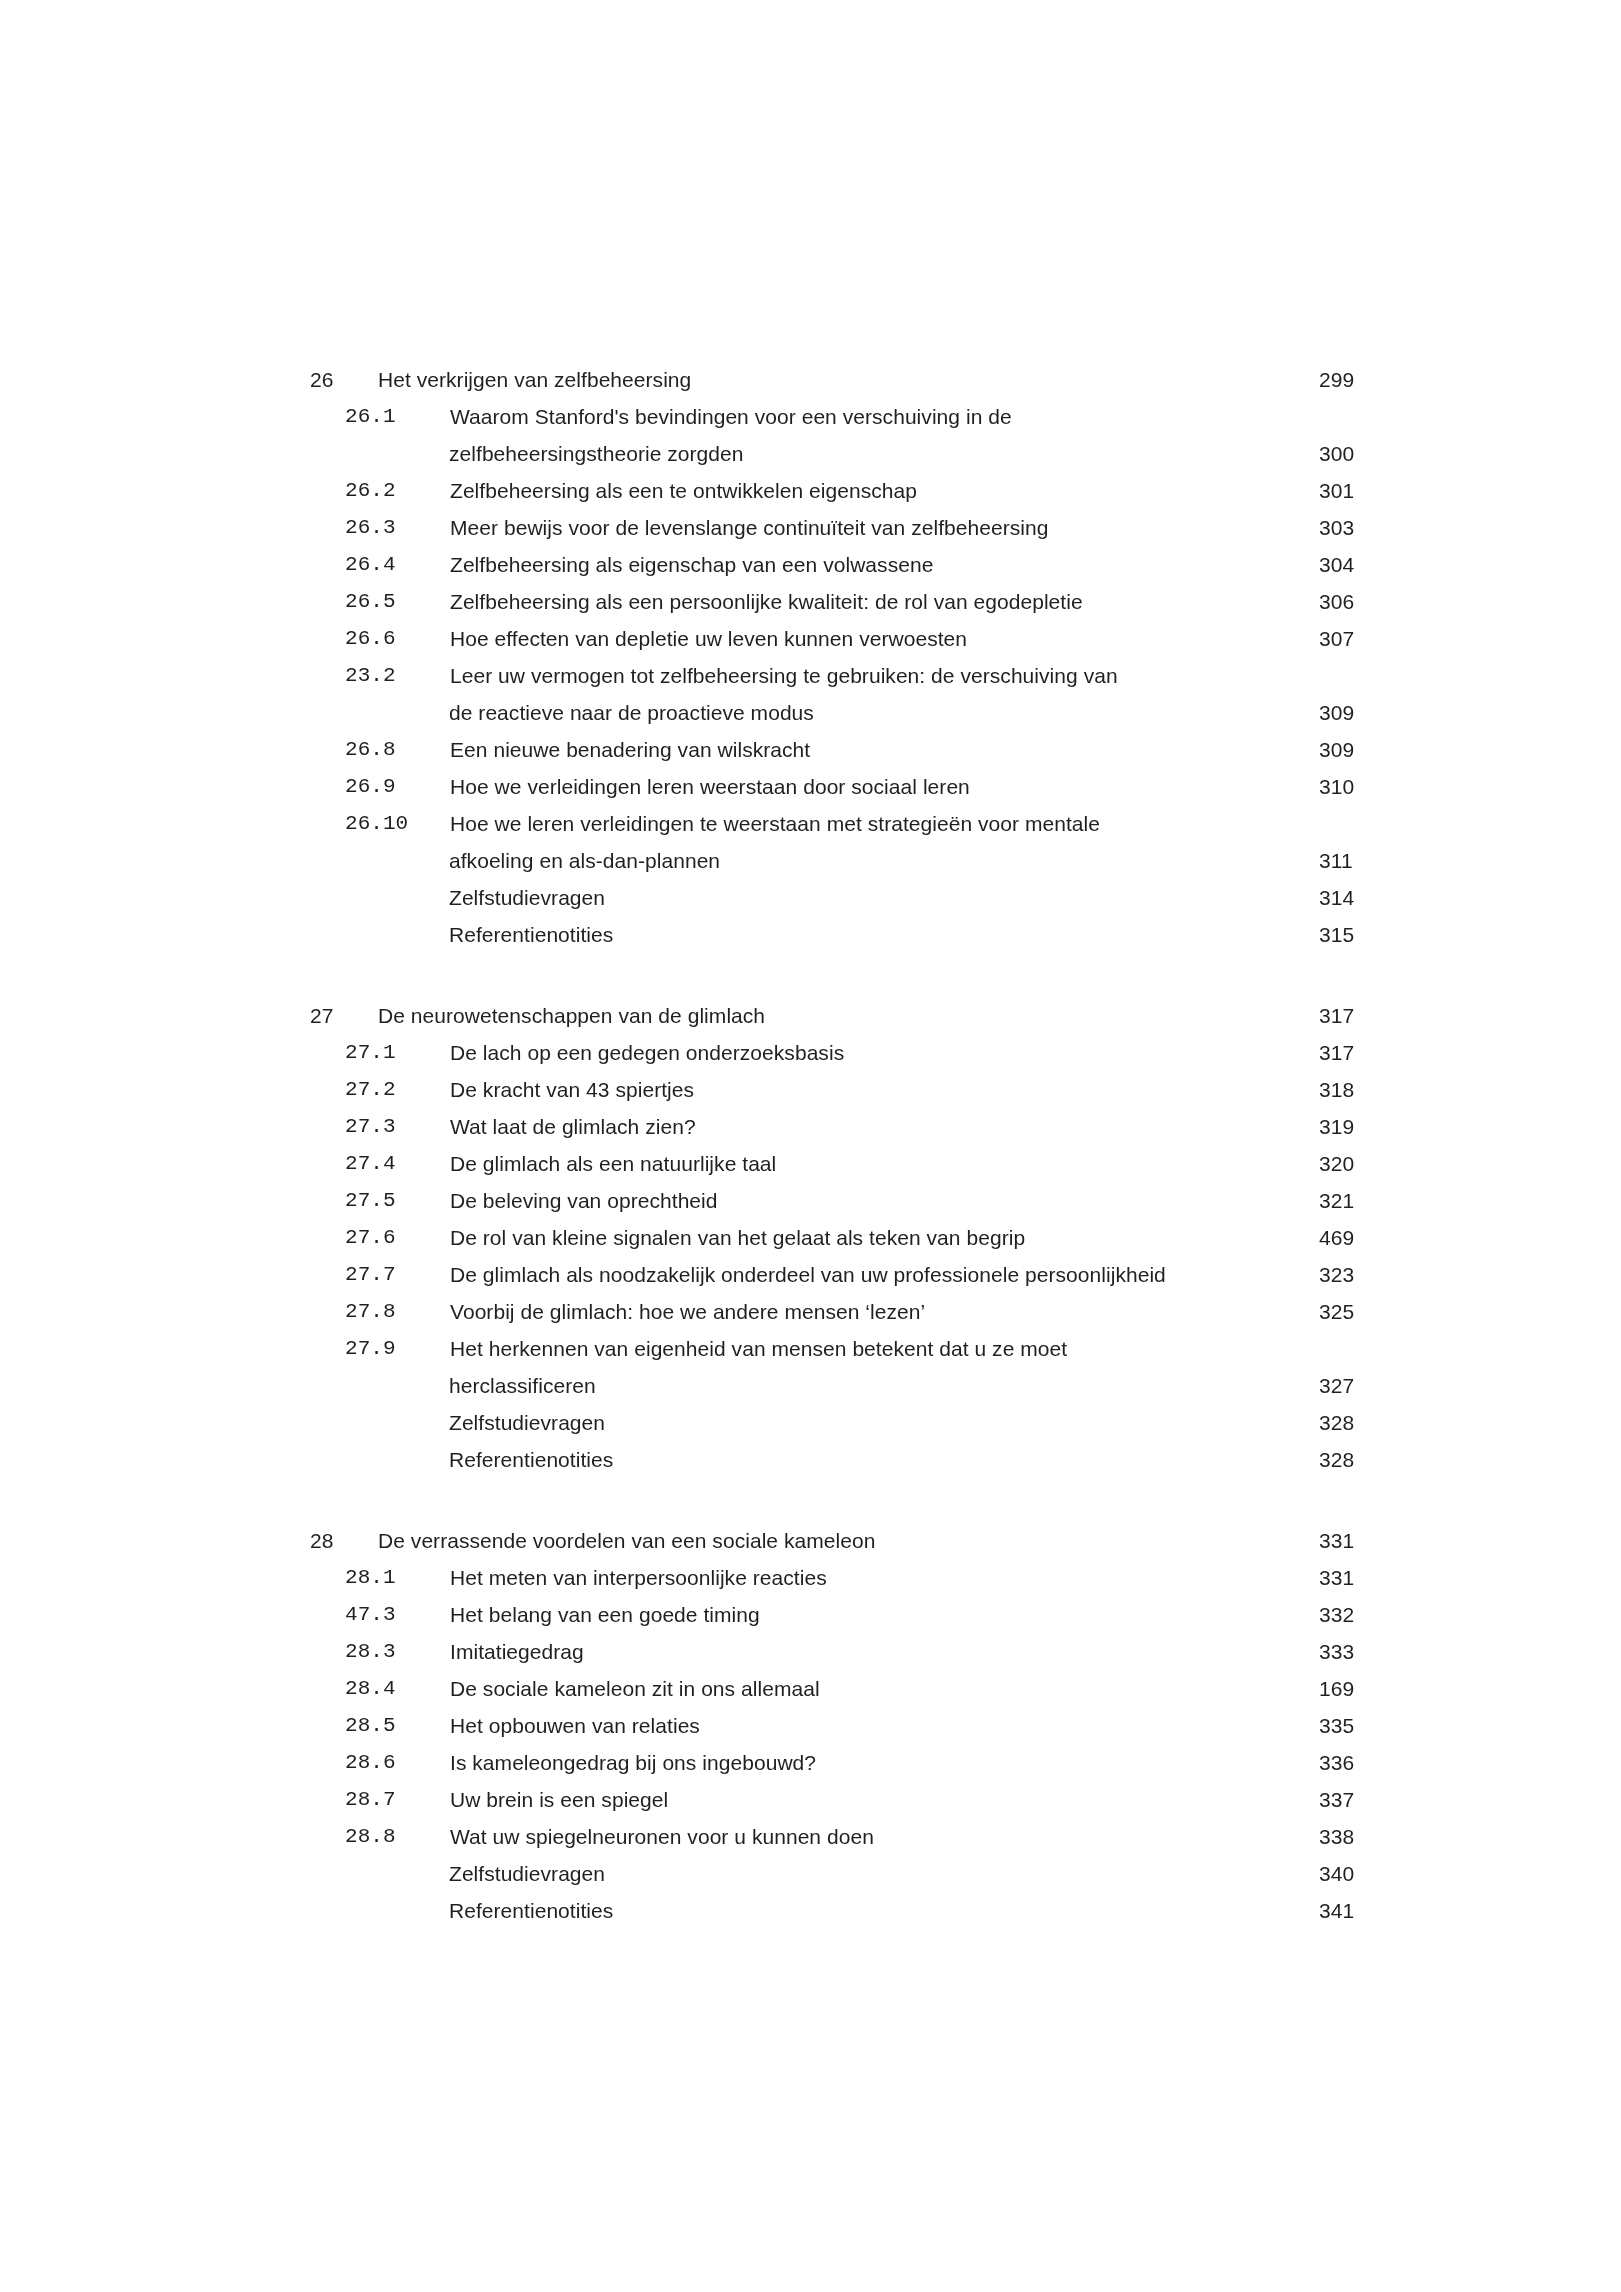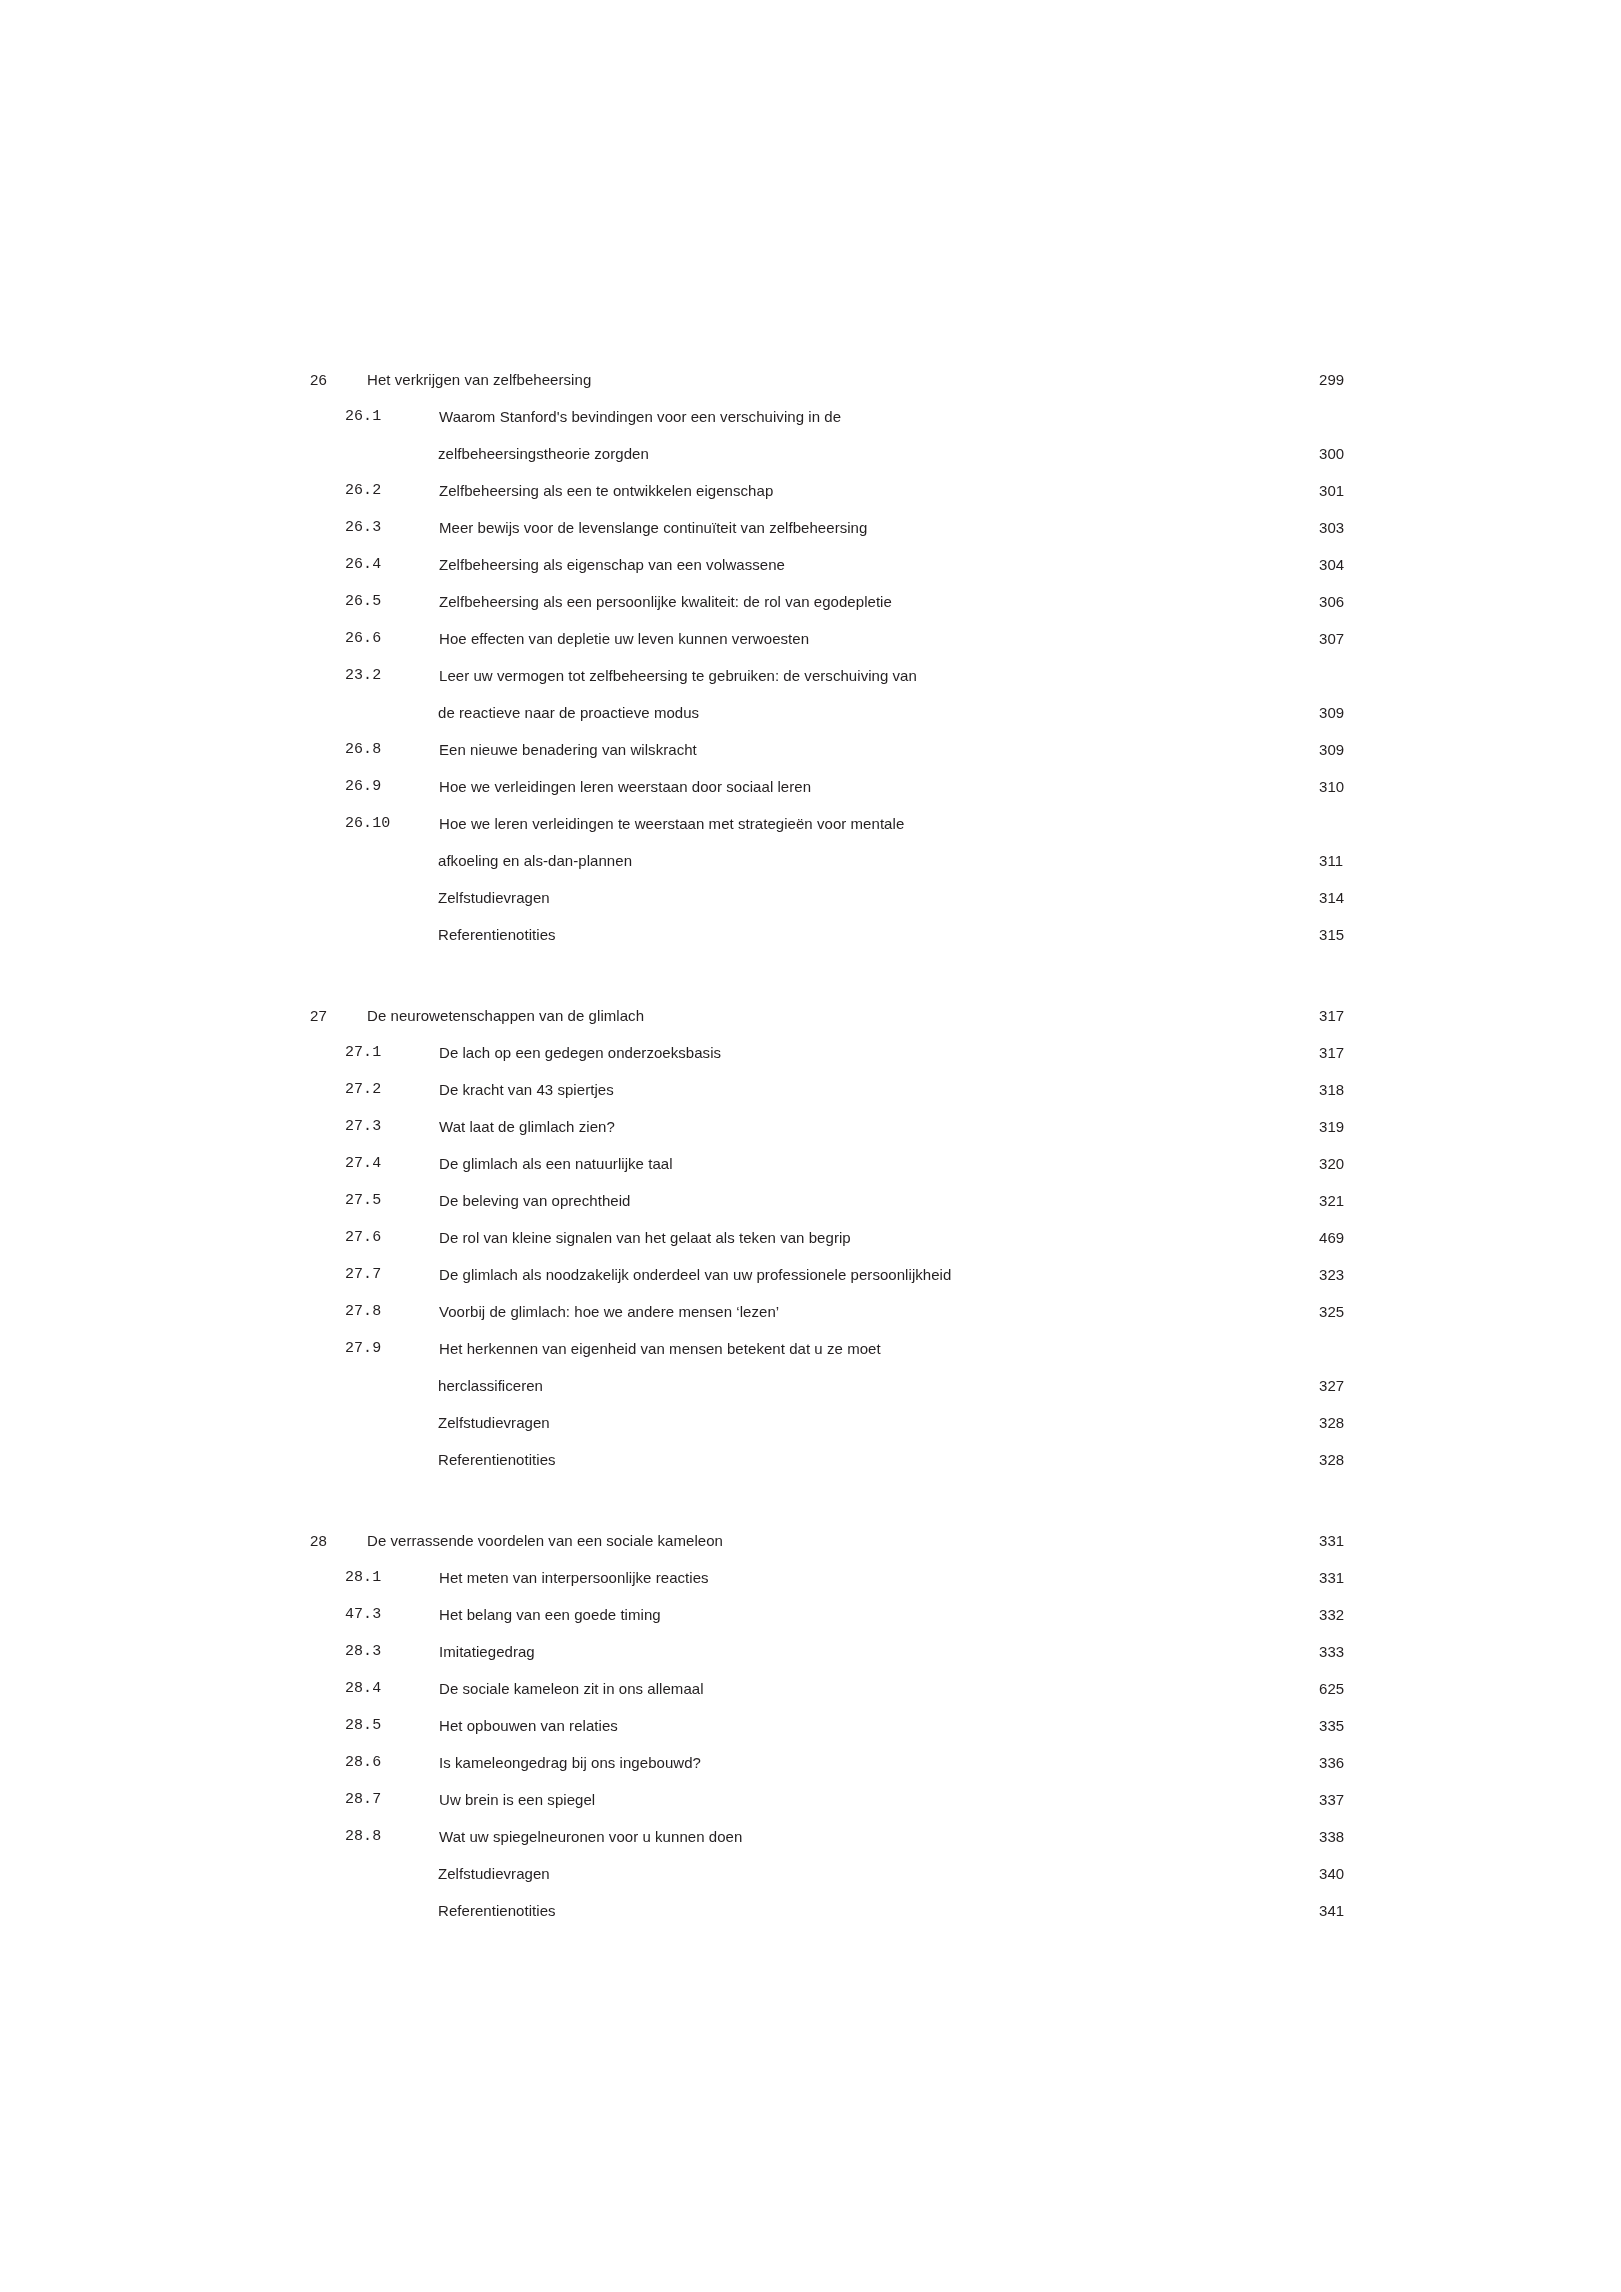--- a/index.html
+++ b/index.html
@@ -34,23 +34,24 @@
     margin-bottom: 0;
   }
   .chapter-gap {
     height: 44px;
   }
 
   .row {
     display: flex;
     align-items: flex-end;
     width: 100%;
-    font-size: 15px;
+    font-size: 21px;
     line-height: 37px;
     letter-spacing: 0.05px;
+    gap: 11px;
   }
 
   
   .row.chapter .num {
     width: 37px;
     flex: 0 0 37px;
     text-align: left;
   }
   .row.chapter .title {
     flex: 1 1 auto;
@@ -270,21 +271,21 @@
           <span class="page-no">332</span>
         </div>
         <div class="row section">
           <span class="num">28.3</span>
           <span class="title">Imitatiegedrag</span>
           <span class="page-no">333</span>
         </div>
         <div class="row section">
           <span class="num">28.4</span>
           <span class="title">De sociale kameleon zit in ons allemaal</span>
-          <span class="page-no">625</span>
+          <span class="page-no">169</span>
         </div>
         <div class="row section">
           <span class="num">28.5</span>
           <span class="title">Het opbouwen van relaties</span>
           <span class="page-no">335</span>
         </div>
         <div class="row section">
           <span class="num">28.6</span>
           <span class="title">Is kameleongedrag bij ons ingebouwd?</span>
           <span class="page-no">336</span>

